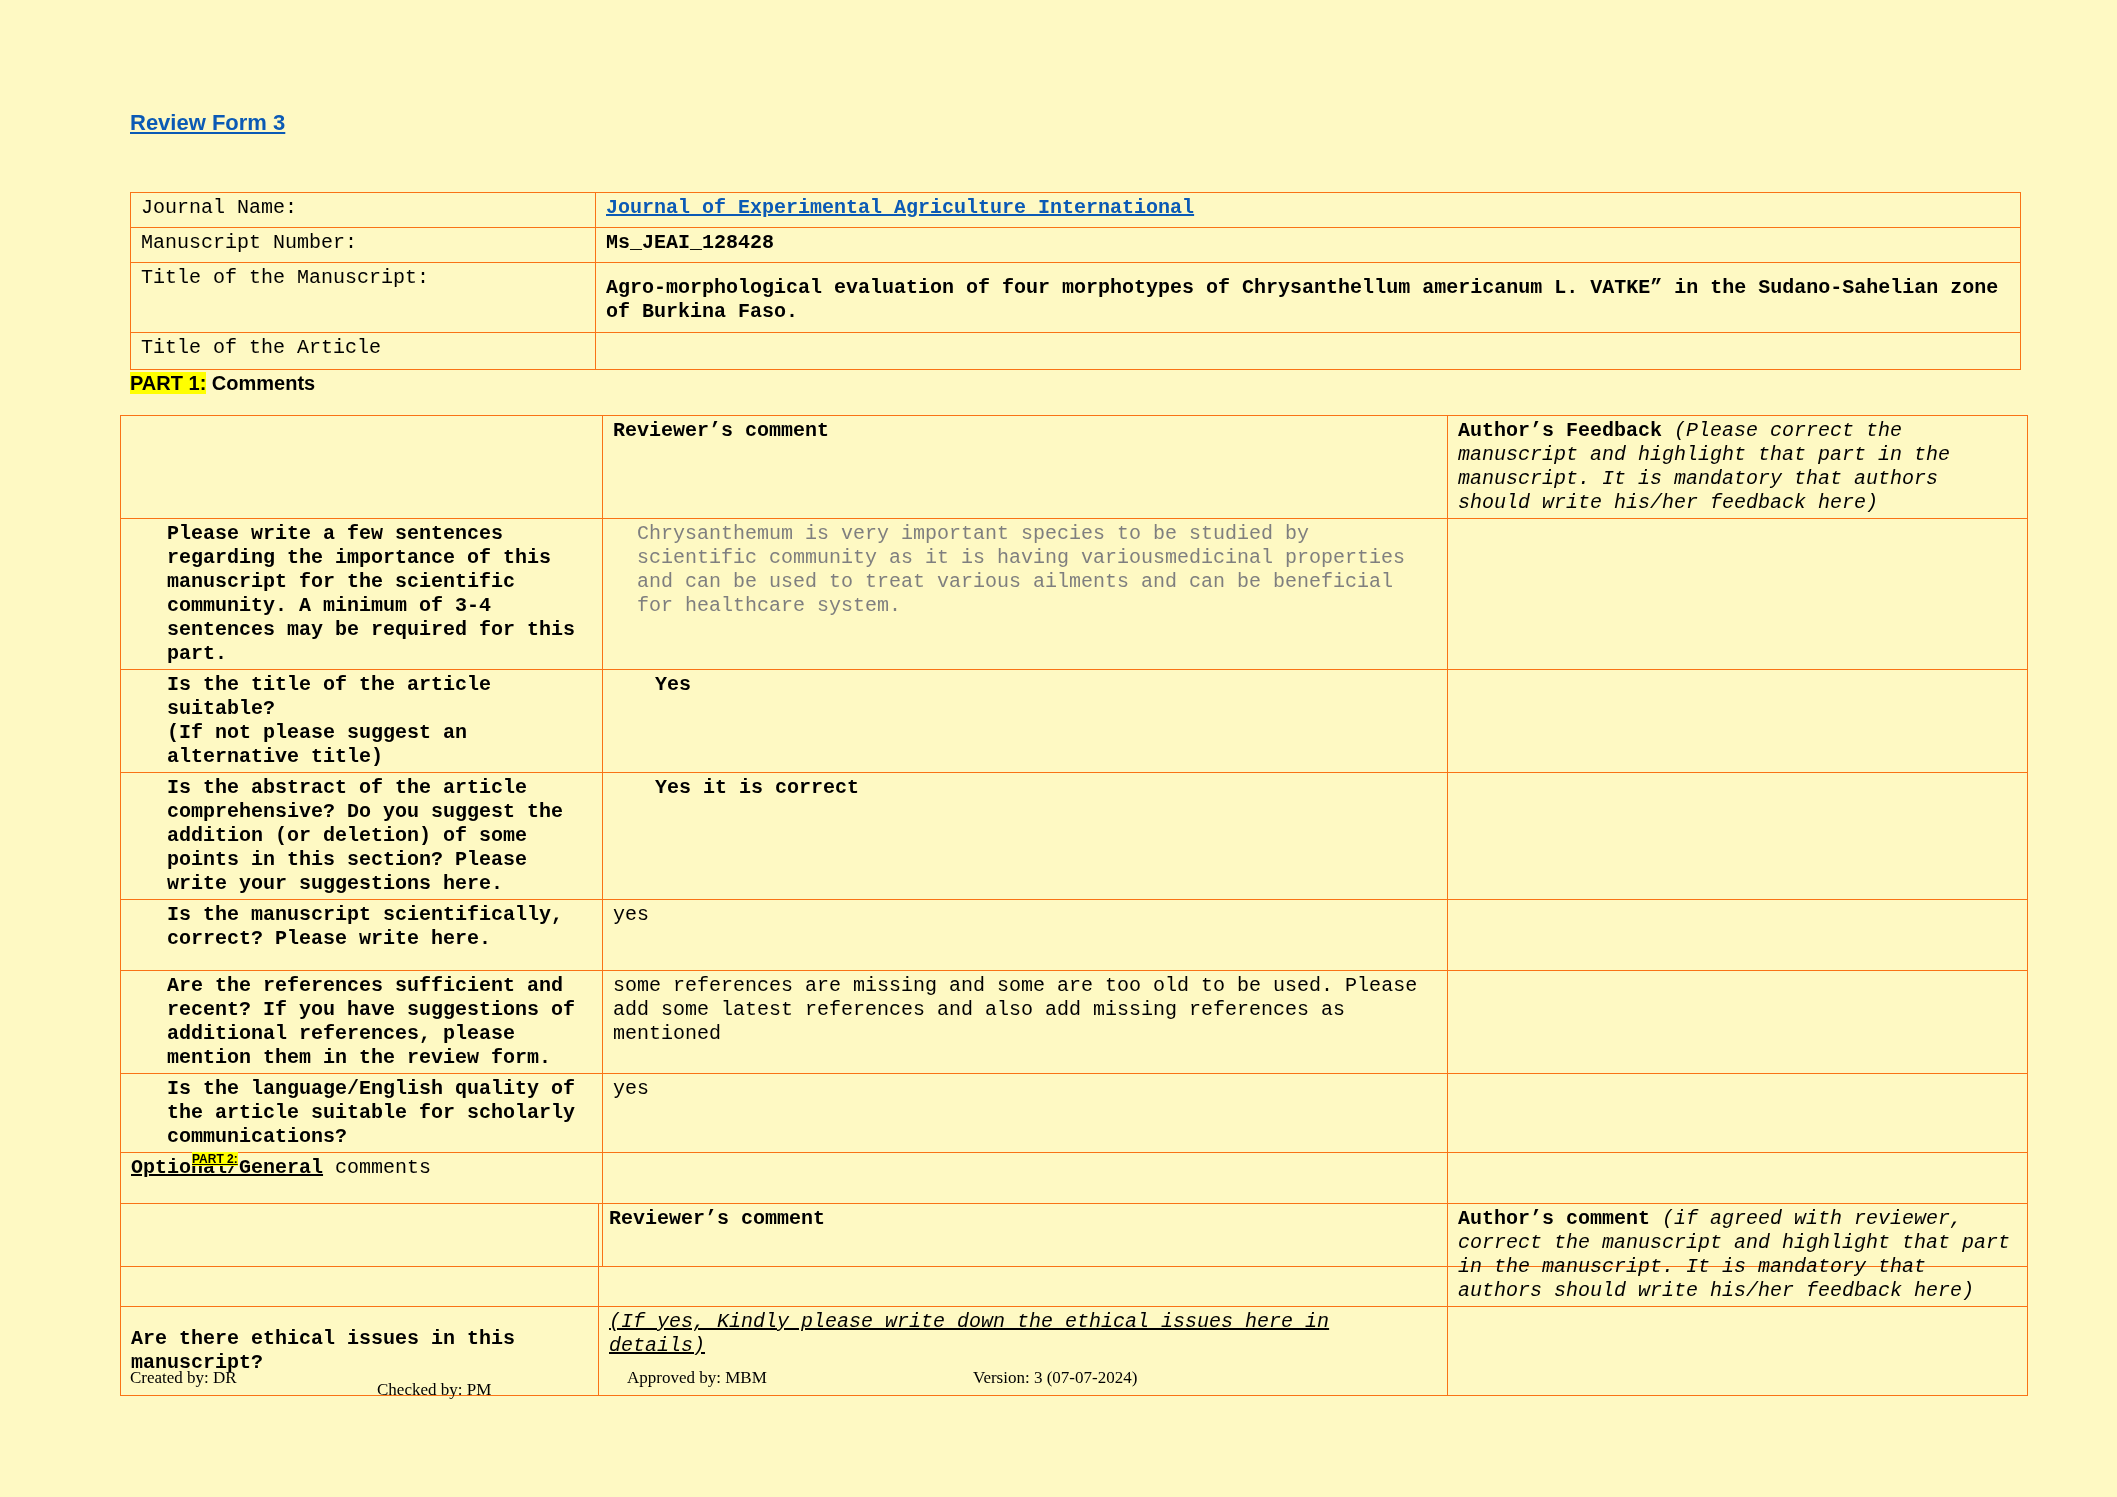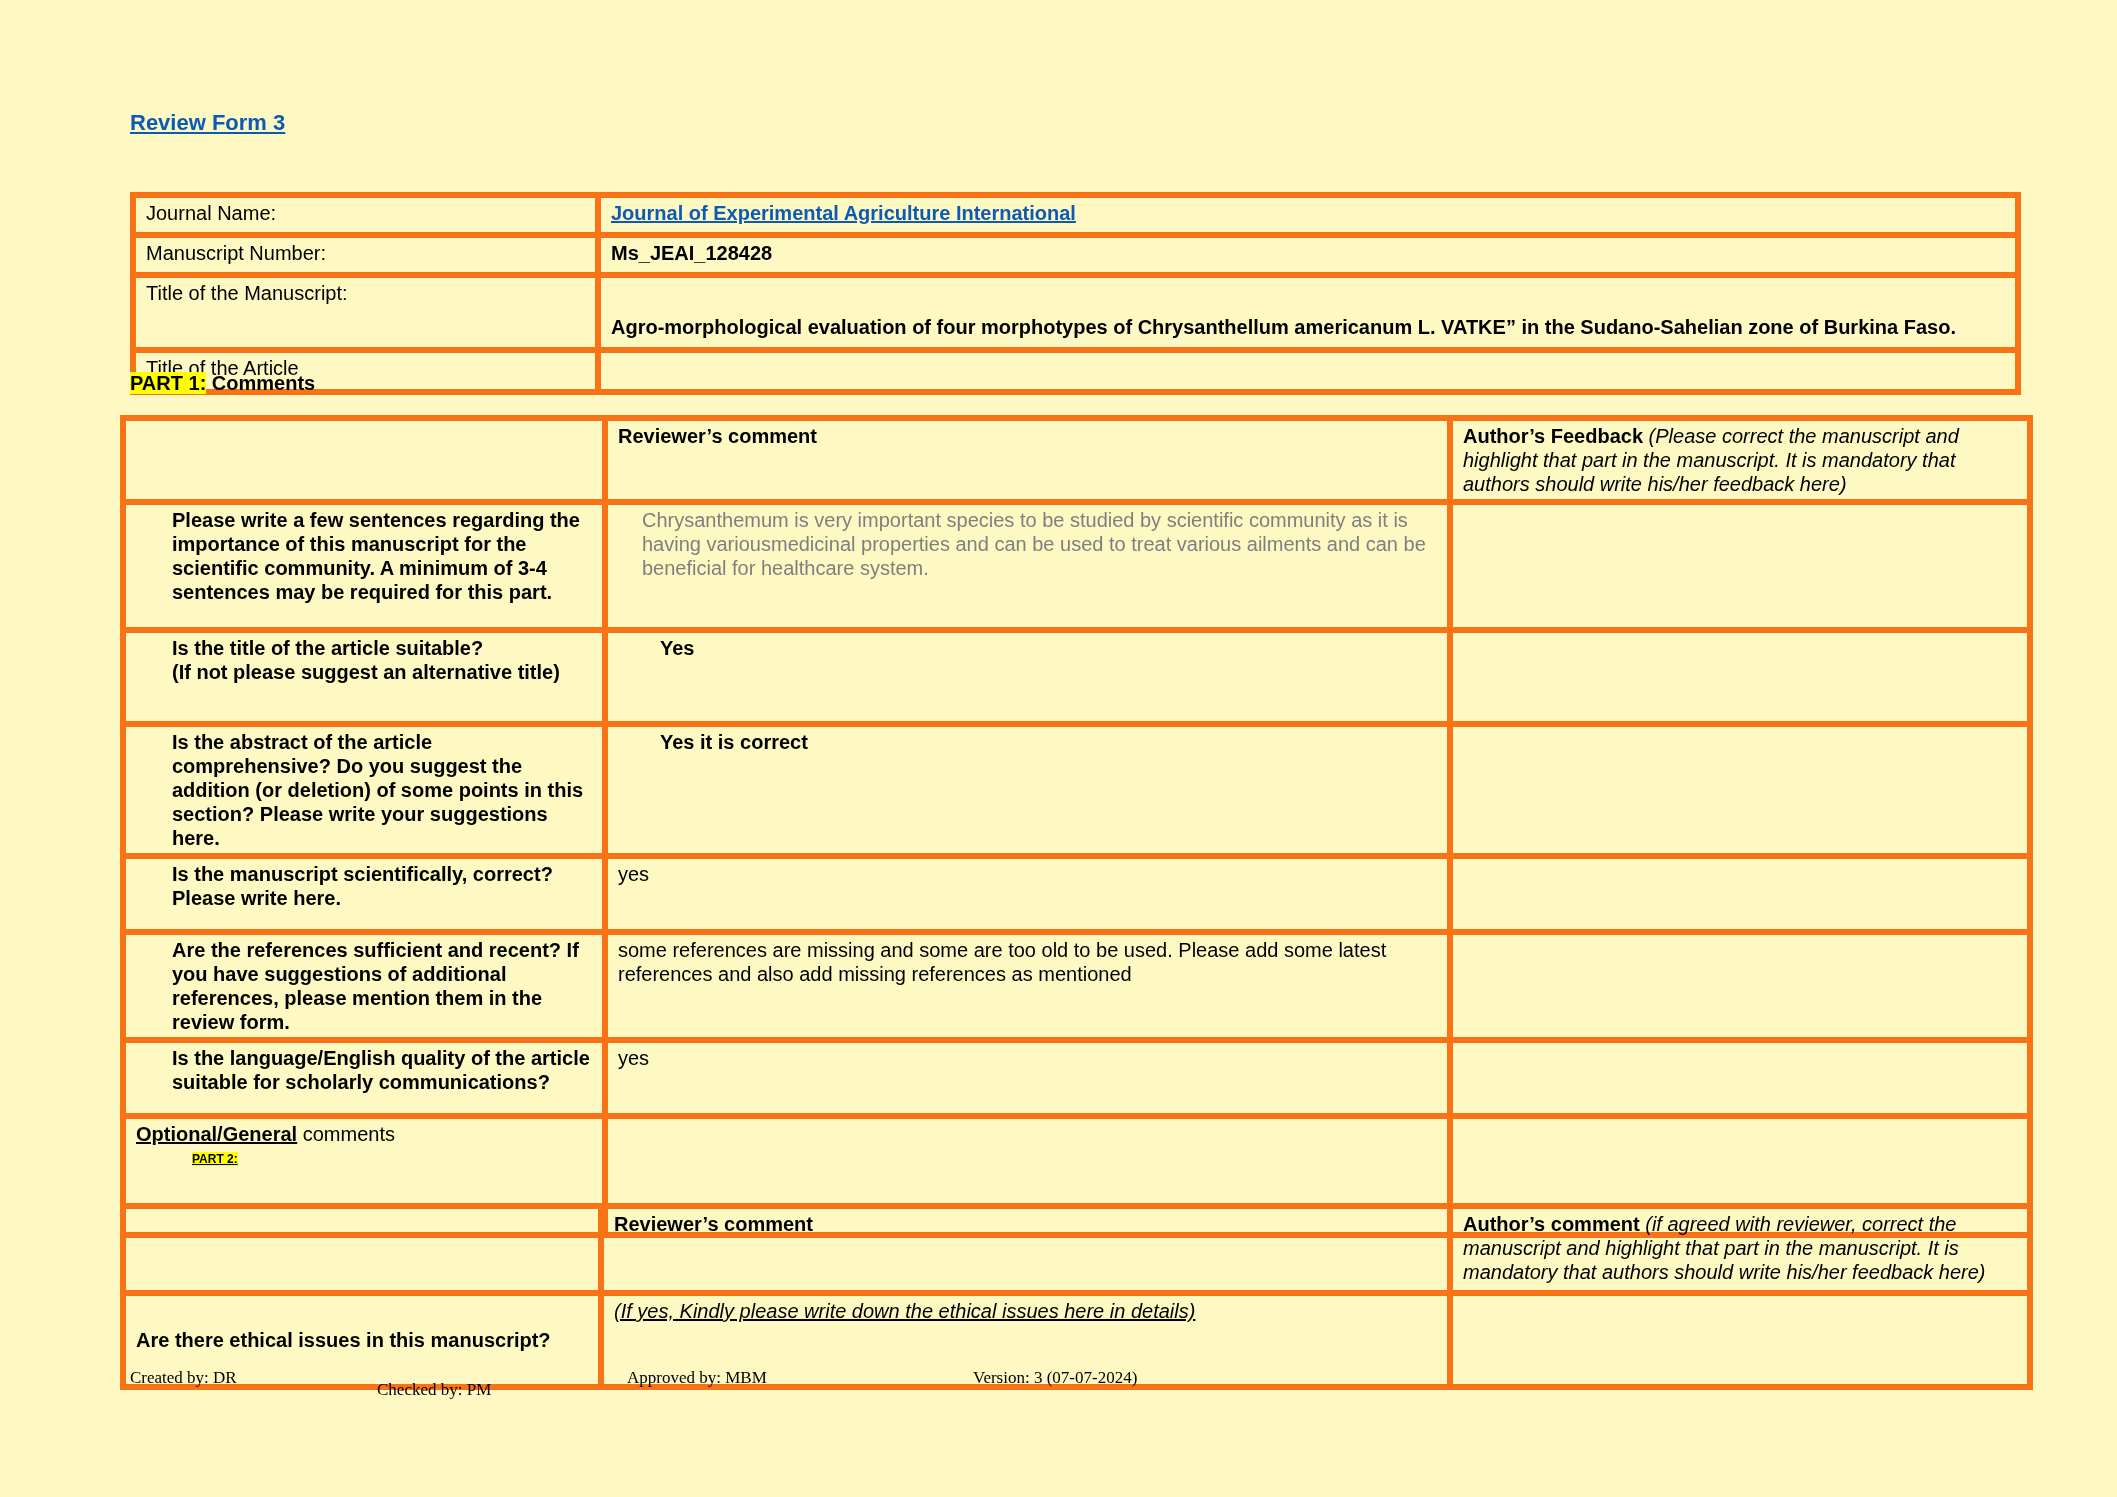--- a/index.html
+++ b/index.html
@@ -18,21 +18,21 @@
   .u{text-decoration:underline;}
   .hl{background:#FFFF00;}
 
   .doc-title{
     left:130px; top:110px;
     font-size:22px; font-weight:bold;
     color:#0B5AB5; text-decoration:underline;
   }
 
   table{border-collapse:collapse; table-layout:fixed; font-size:20px; line-height:1.2;}
-  td{border:6px solid #f97316; vertical-align:top; padding:3px 10px; overflow:hidden;}
+  td{border:1px solid #f97316; vertical-align:top; padding:3px 10px; overflow:hidden;font-family:Liberation Mono, monospace;}
 
   
   .t1{left:130px; top:192px; width:1891px;}
   .t1 .c1{width:465px;}
   .t1 tr.rA td{height:28px;}
   .t1 tr.rB td{height:28px;}
   .t1 tr.rC td{height:58px;}
   .t1 tr.rD td{height:30px;}
   .t1 .vbottom{vertical-align:bottom; padding-bottom:8px;}
   .link{color:#0B5AB5; font-weight:bold; text-decoration:underline; cursor:pointer;}

